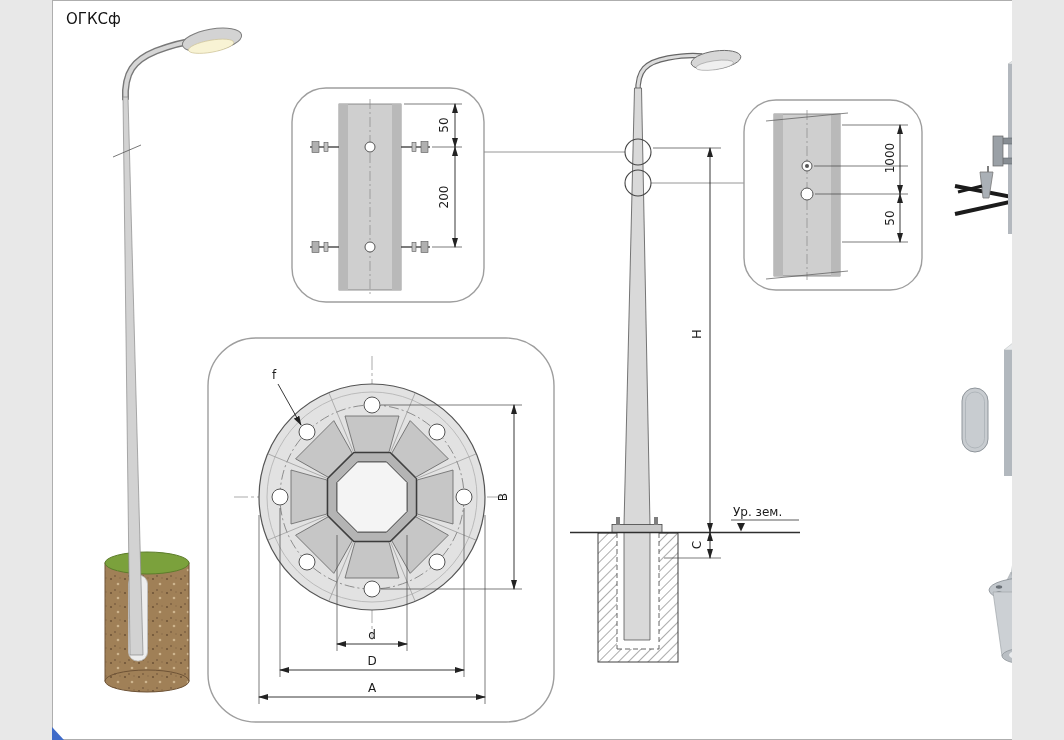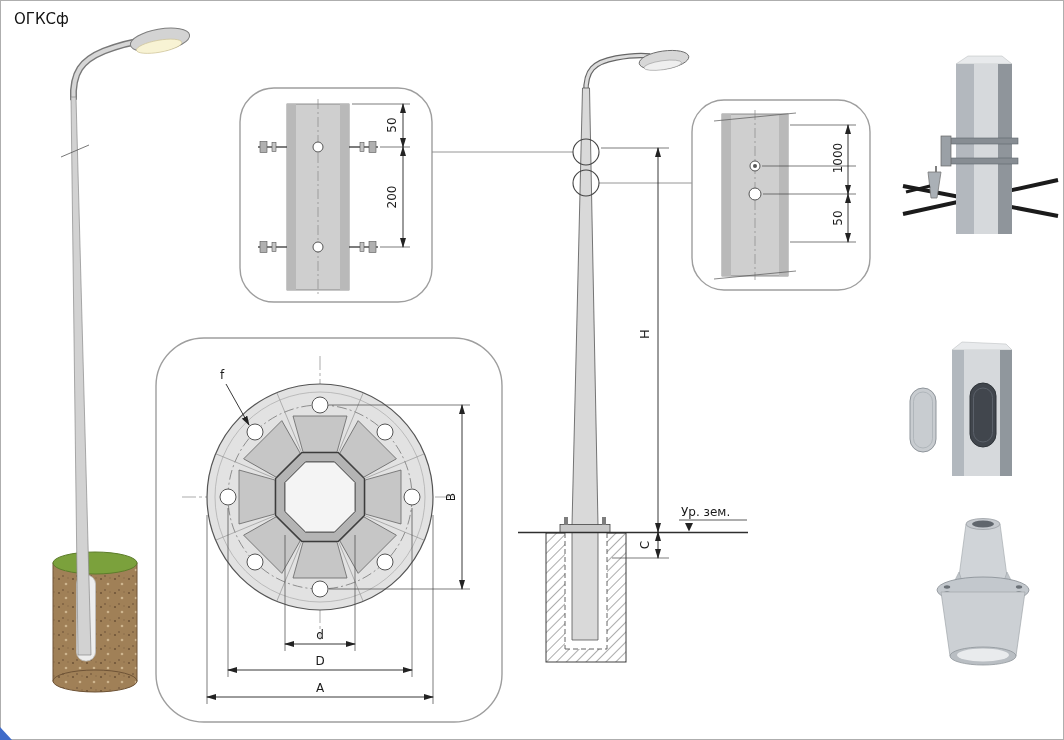--- a/index.html
+++ b/index.html
@@ -1,16 +1,16 @@
 <!DOCTYPE html>
 <html><head>
 <meta charset="utf-8">
 <style>
   html,body{margin:0;padding:0;background:#e8e8e8;}
-  .stage{position:relative;width:1064px;height:740px;background:#ffffff;margin:0 auto;overflow:hidden;
+  .stage{position:relative;width:960px;height:740px;background:#ffffff;margin:0 auto;overflow:hidden;
          font-family:"DejaVu Sans",sans-serif;}
   svg{position:absolute;left:0;top:0;}
   .dim{font:12px "DejaVu Sans",sans-serif;fill:#1a1a1a;}
   .dim-big{font:13px "DejaVu Sans",sans-serif;fill:#1a1a1a;}
   .title-text{font:15px "DejaVu Sans",sans-serif;fill:#111;}
   .thin{stroke:#444;stroke-width:0.7;fill:none;}
   .dimline{stroke:#222;stroke-width:0.9;fill:none;}
   .boxframe{fill:#ffffff;stroke:#9e9e9e;stroke-width:1.4;}
 </style>
 </head>

